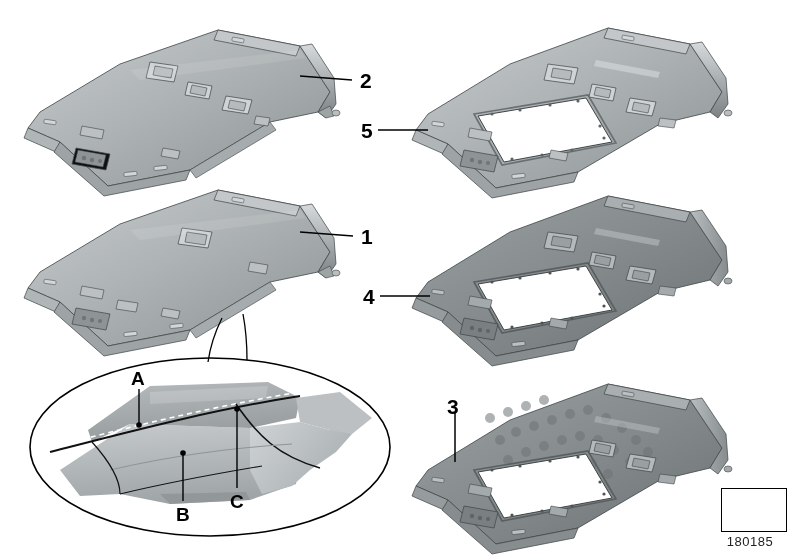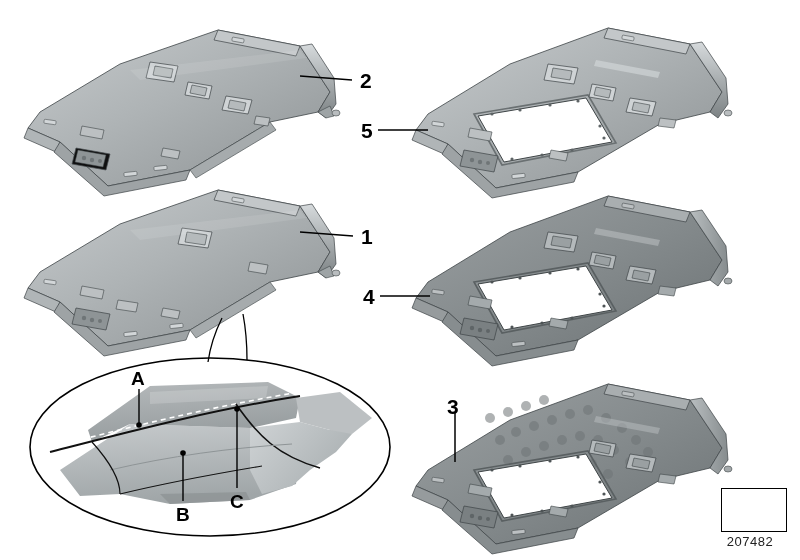--- a/index.html
+++ b/index.html
@@ -437,15 +437,15 @@
   <div class="callnum" style="left:361px; top:120px;">5</div>
   <div class="callnum" style="left:363px; top:286px;">4</div>
   <div class="callnum" style="left:447px; top:396px;">3</div>
 
   <div class="detailletter" style="left:131px; top:369px;">A</div>
   <div class="detailletter" style="left:176px; top:505px;">B</div>
   <div class="detailletter" style="left:230px; top:492px;">C</div>
 
   <div id="viewbox-icon"></div>
 
-  <div id="diagram-number">207482</div>
+  <div id="diagram-number">180185</div>
 
 </div>
 
 </body></html>

